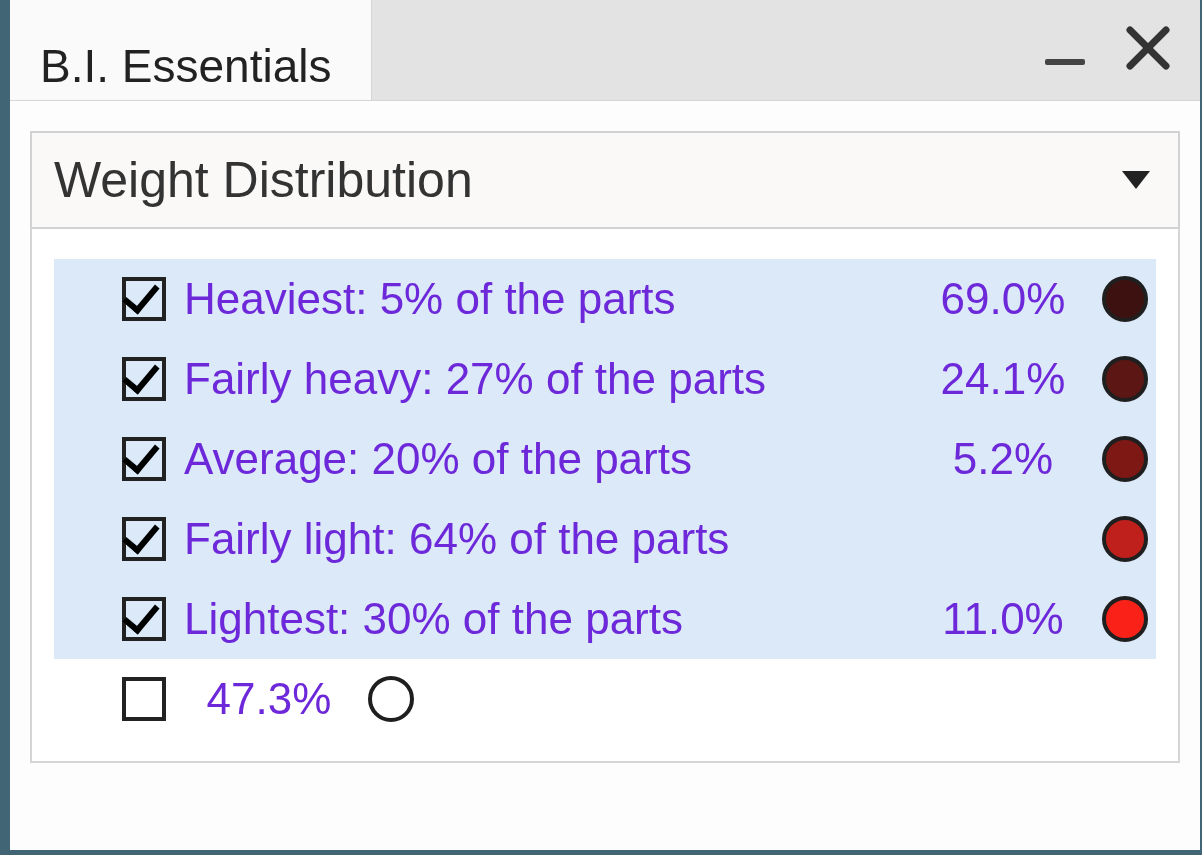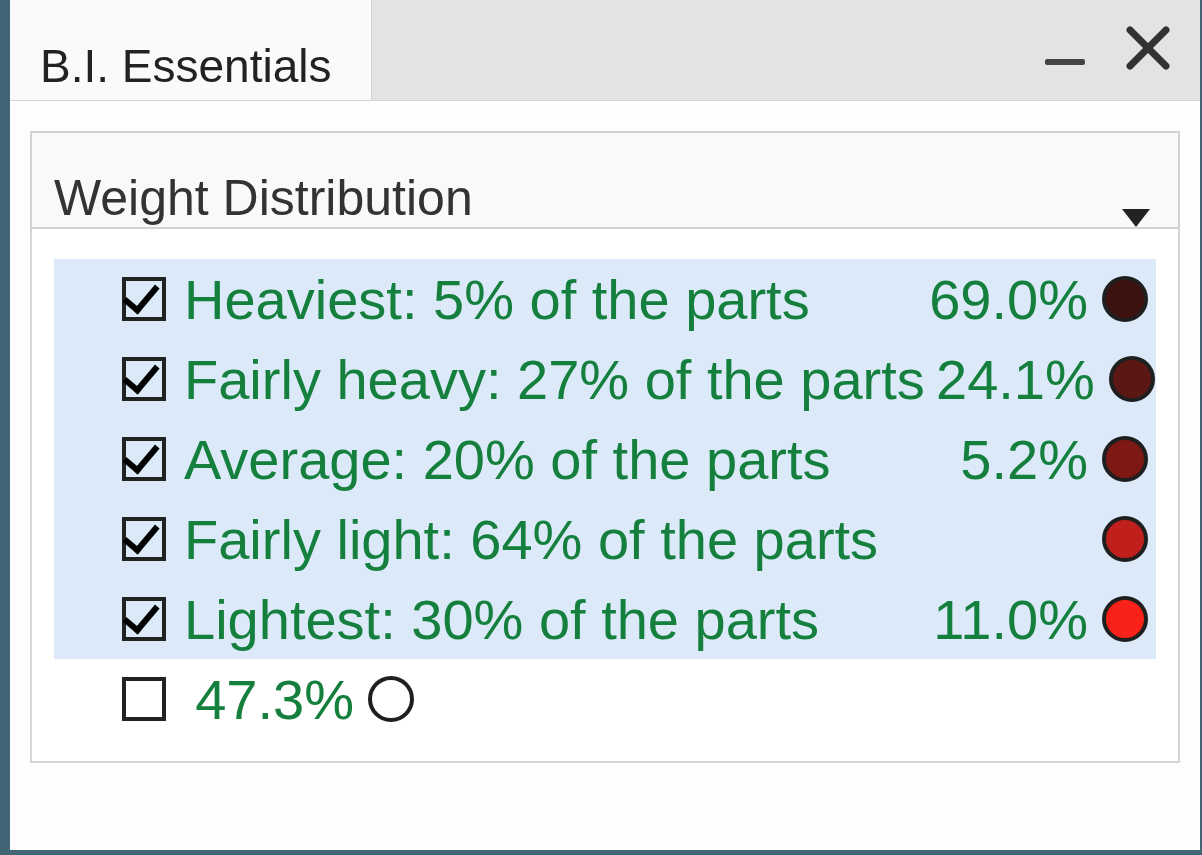--- a/index.html
+++ b/index.html
@@ -69,21 +69,21 @@
     margin-bottom: 6px;
   }
 
   
   .dropdown {
     margin: 30px 20px 0 20px;
     height: 98px;
     border: 2px solid #d2d2d2;
     background: #faf9f8;
     display: flex;
-    align-items: flex-end;
+    align-items: center;
     justify-content: space-between;
     padding: 0 28px 0 22px;
     box-sizing: border-box;
   }
   .dropdown-label {
     font-size: 50px;
     color: #333;
   }
   .tri {
     width: 0; height: 0;
@@ -100,22 +100,22 @@
     background: #ffffff;
     padding: 30px 22px 22px 22px;
   }
 
   .row {
     display: flex;
     align-items: center;
     height: 80px;
     padding-left: 68px;
     padding-right: 8px;
-    font-size: 56px;
-    color: #15803d;
+    font-size: 44px;
+    color: #6d28d9;
   }
   .row.sel { background: #dbe9f9; }
 
   .chk {
     width: 44px;
     height: 44px;
     border: 4px solid #222;
     box-sizing: border-box;
     margin-right: 18px;
     position: relative;
@@ -132,21 +132,21 @@
     border-bottom: 6px solid #000;
     transform: rotate(40deg);
   }
 
   .label {
     flex: 1 1 auto;
     white-space: nowrap;
   }
   .val {
     flex-shrink: 0;
-    text-align: right;
+    text-align: center;
     min-width: 170px;
     padding-right: 14px;
   }
   .swatch {
     width: 46px;
     height: 46px;
     border-radius: 50%;
     border: 4px solid #1f1f1f;
     box-sizing: border-box;
     flex-shrink: 0;

